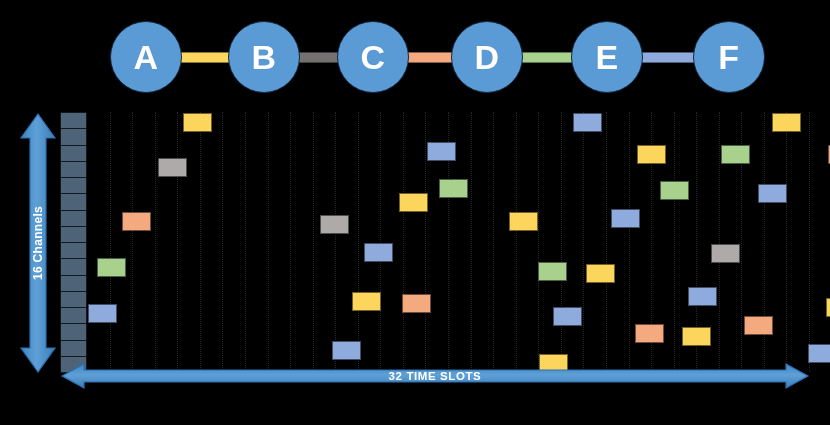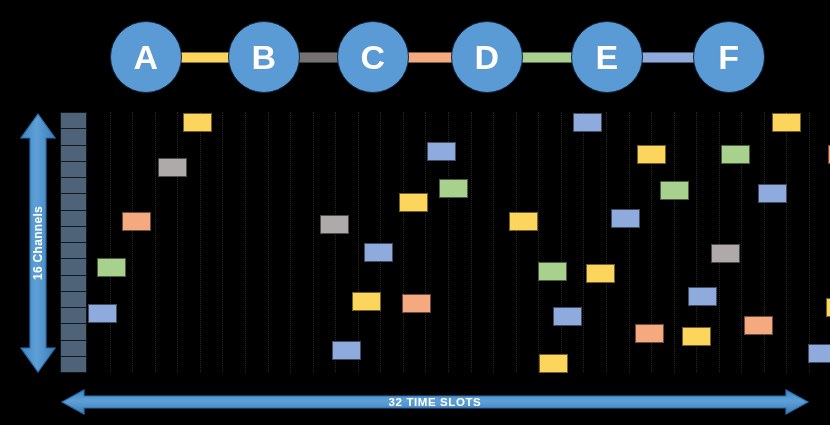--- a/index.html
+++ b/index.html
@@ -122,21 +122,21 @@
     width: 29px;
     height: 19px;
     box-sizing: border-box;
     border: 1px solid rgba(0,0,0,0.55);
   }
 
   
   #timeslots-arrow {
     position: absolute;
     left: 60px;
-    top: 388px;
+    top: 362px;
     width: 750px;
     height: 28px;
   }
   #timeslots-arrow .arrow-label {
     position: absolute;
     left: 0;
     top: 0;
     width: 750px;
     height: 28px;
     display: flex;

